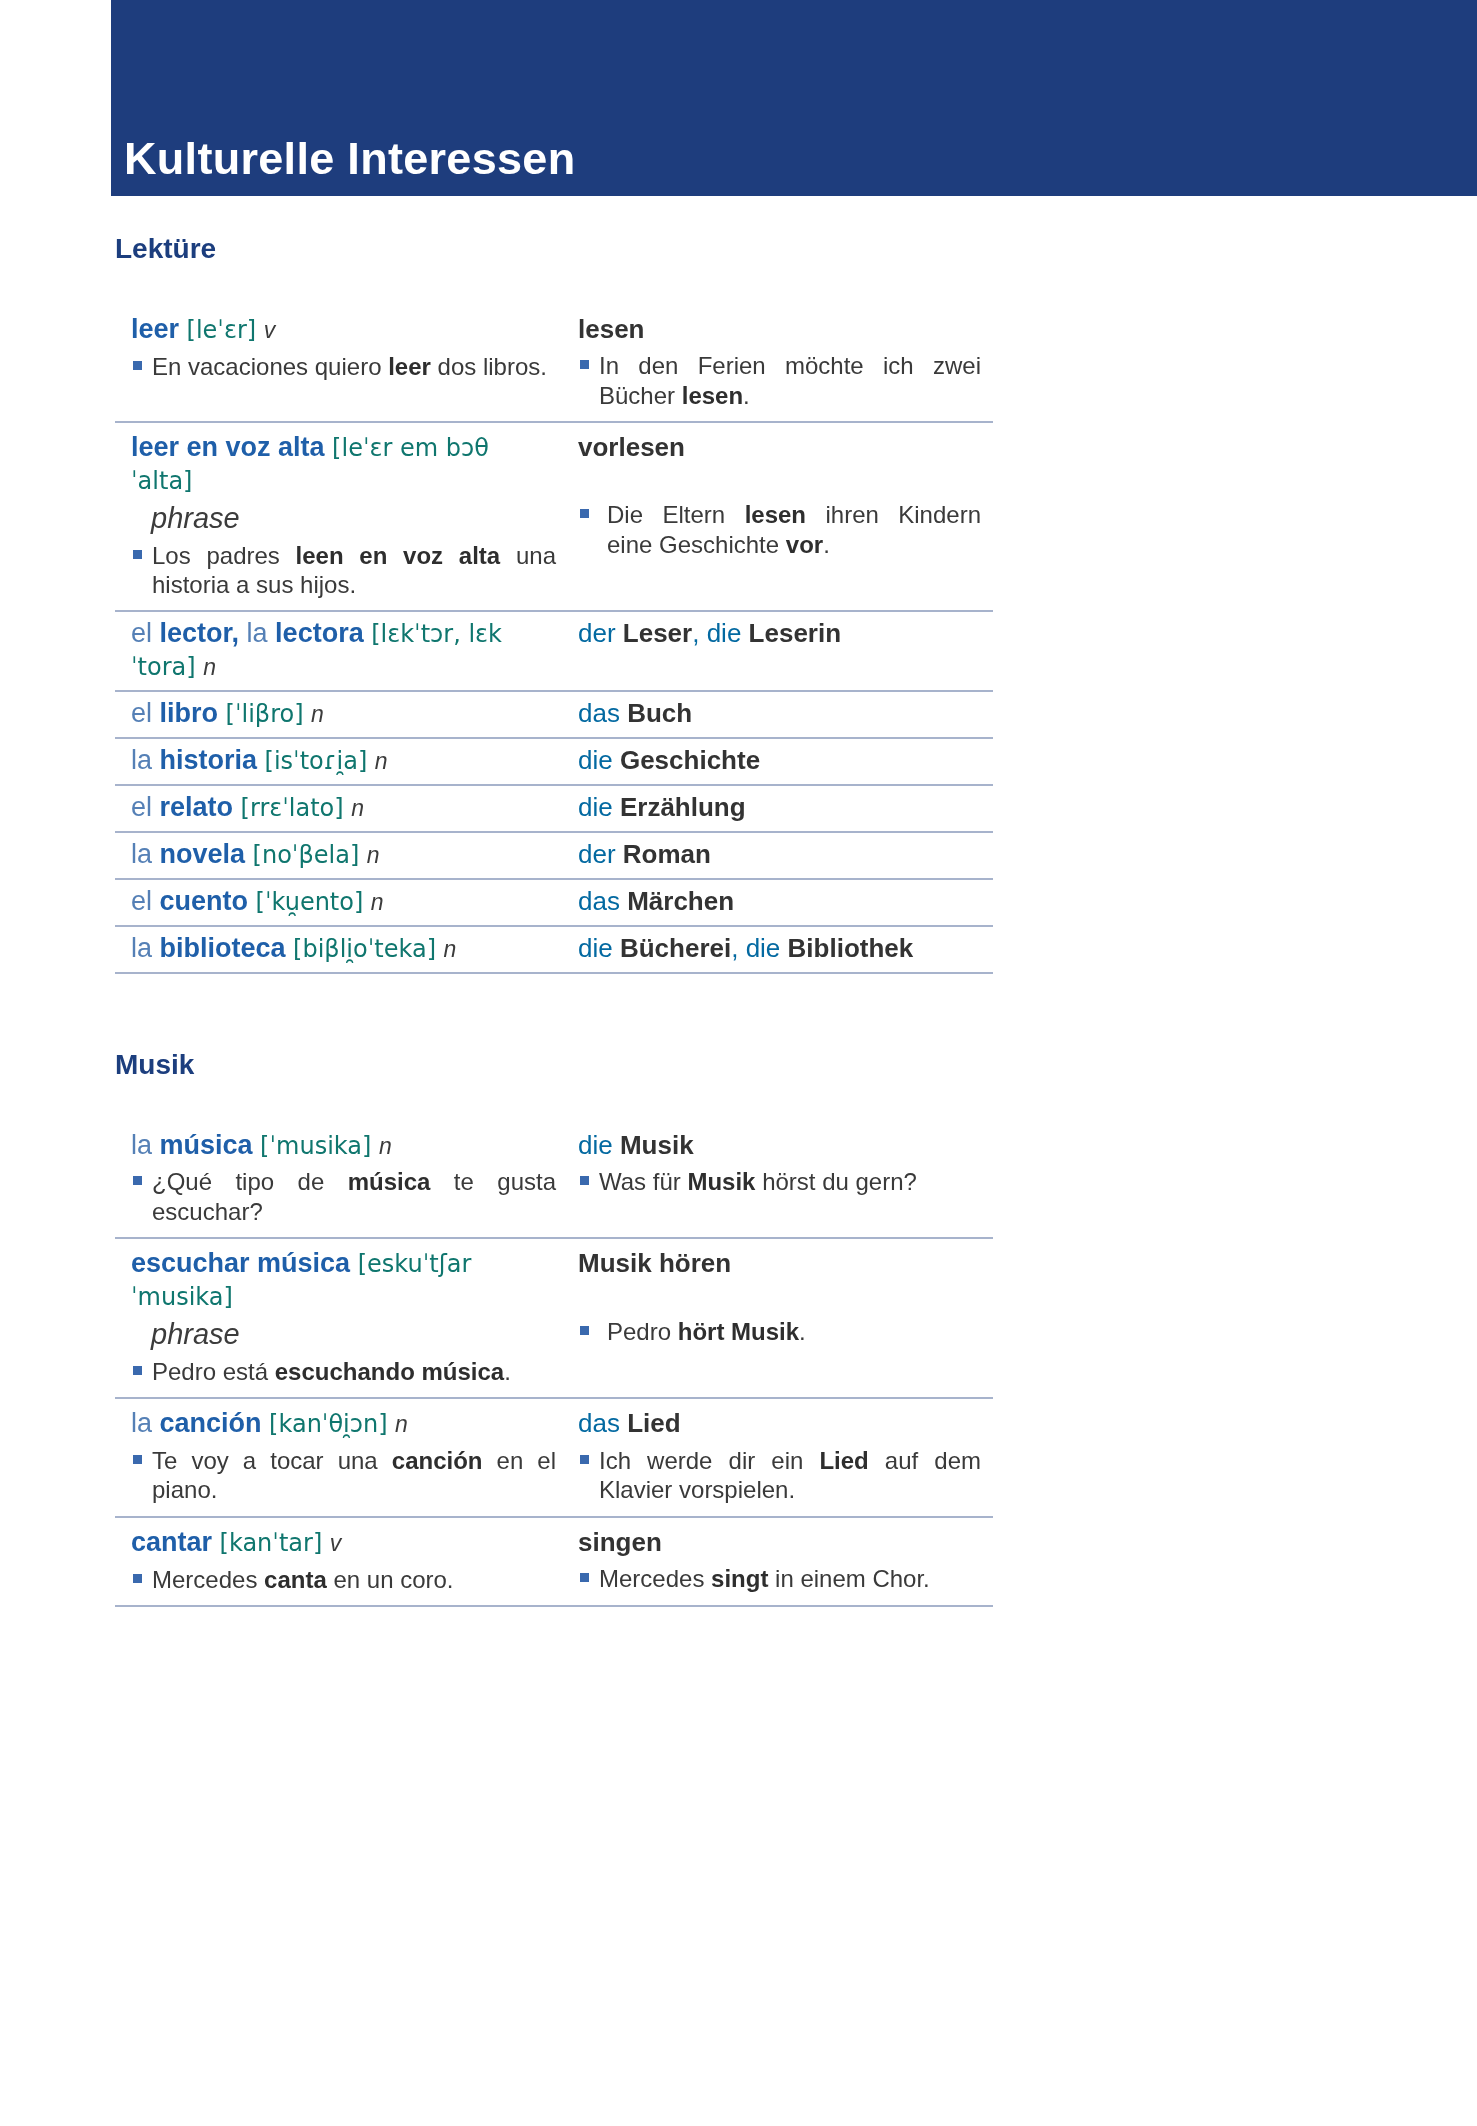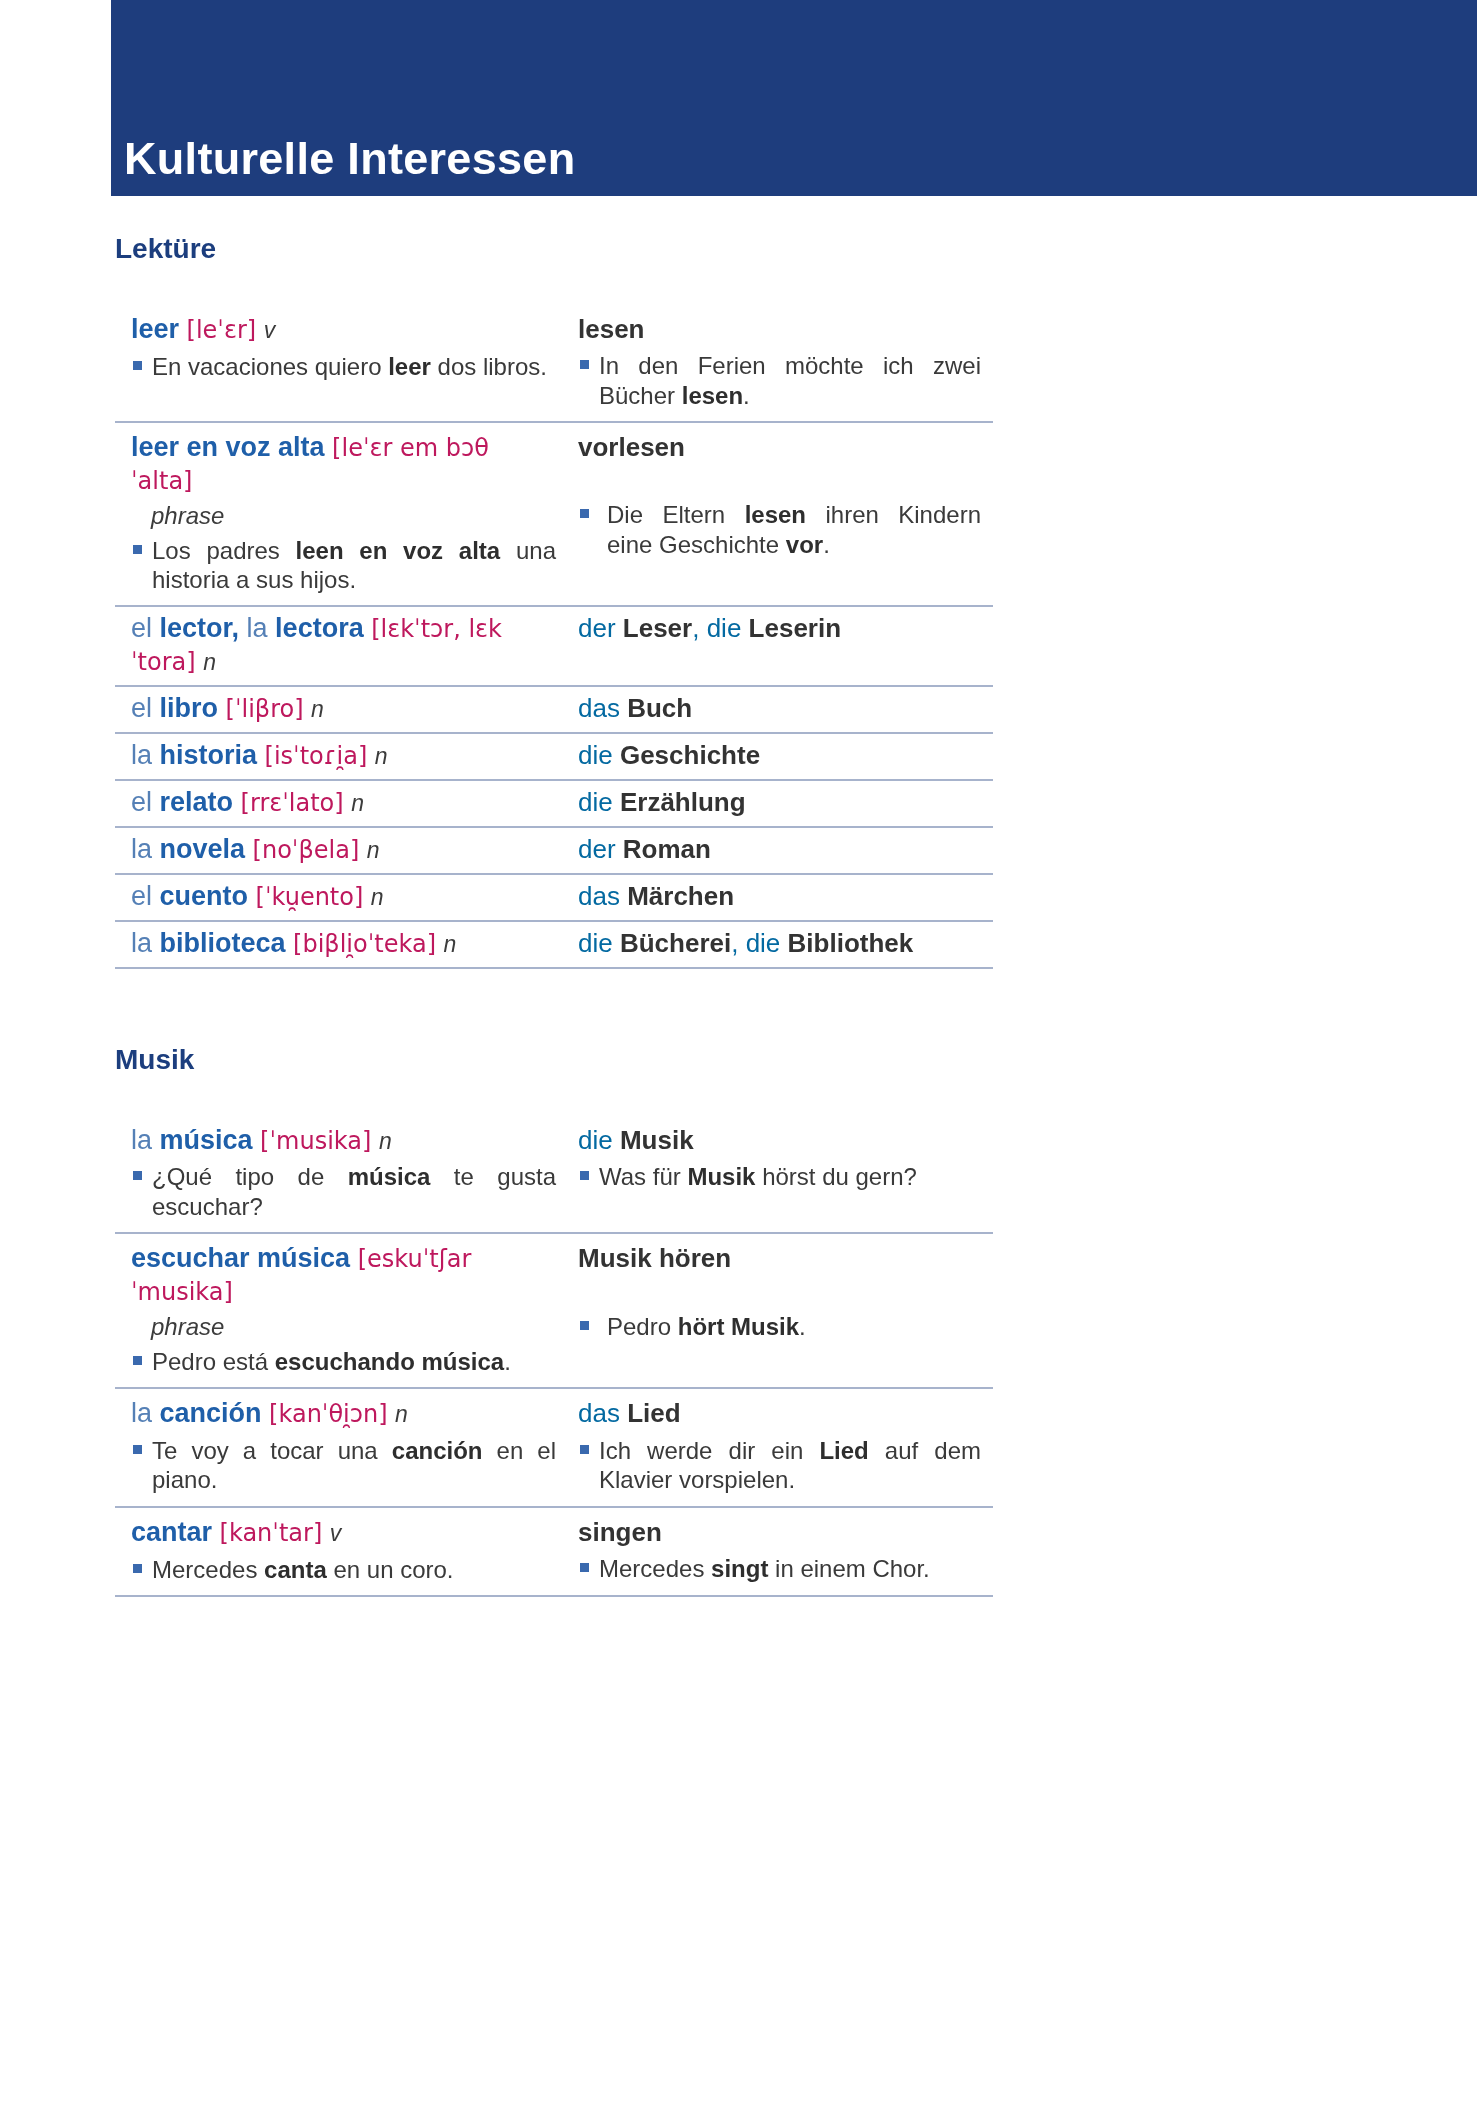--- a/index.html
+++ b/index.html
@@ -35,25 +35,25 @@
     padding: 5px 0 7px 0;
   }
   .entry.has-ex { padding: 8px 0 11px 0; }
   .col { min-height: 1px; }
   .col-es { width: 463px; padding: 0 22px 0 16px; }
   .col-de { width: 415px; padding-right: 12px; }
   .head-line { font-size: 27px; line-height: 1.22; }
   .hw  { color: #1f5fa9; font-weight: bold; }
   .art { color: #5580b6; }
   .phon {
-    color: #be185d; font-family: "DejaVu Sans", sans-serif;
+    color: #0f766e; font-family: "DejaVu Sans", sans-serif;
     font-size: 24px; font-weight: normal;
   }
   .pos { color: #3c3c3c; font-style: italic; font-size: 23px; }
-  .pos-line { margin: 5px 0 0 20px; font-size: 24px; }
+  .pos-line { margin: 5px 0 0 20px; font-size: 29px; }
   .de-head { font-size: 26px; line-height: 1.25; }
   .de-art { color: #0369a1; }
   .de-kw  { color: #333333; font-weight: bold; }
   .example {
     display: flex;
     margin-top: 6px;
     font-size: 24px; line-height: 1.22; color: #3a3a3a;
   }
   .bullet {
     flex: 0 0 auto; width: 9px; height: 9px;

